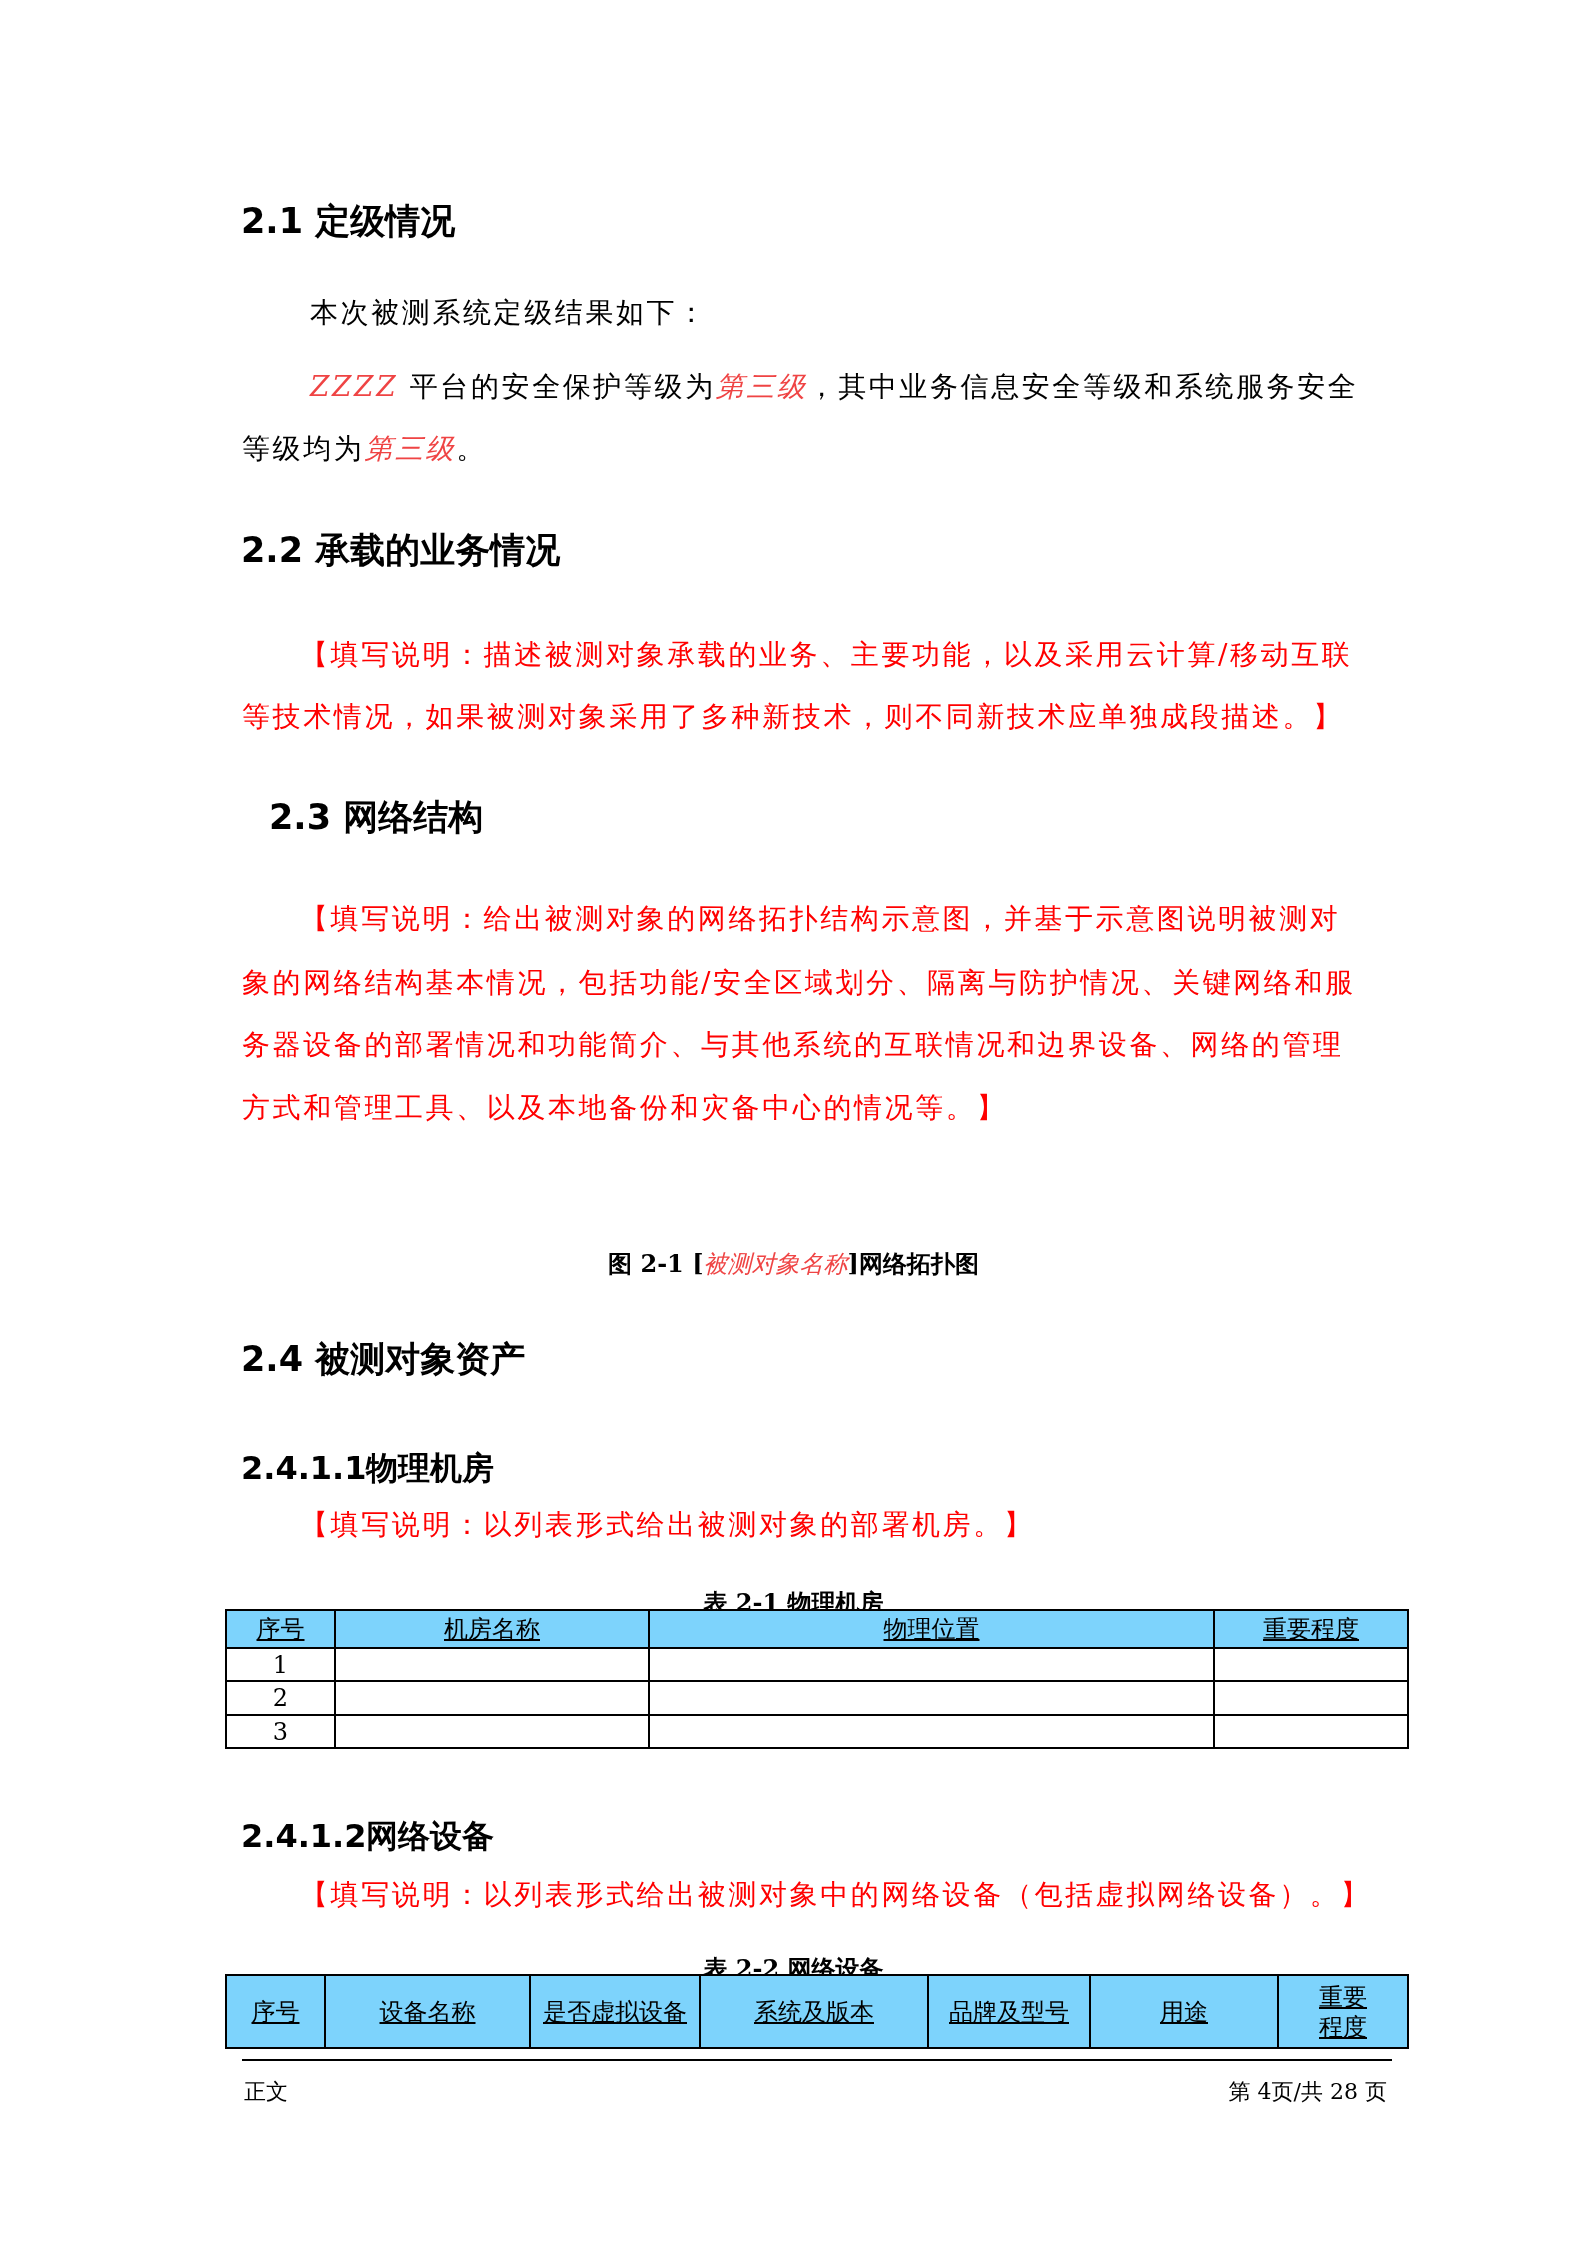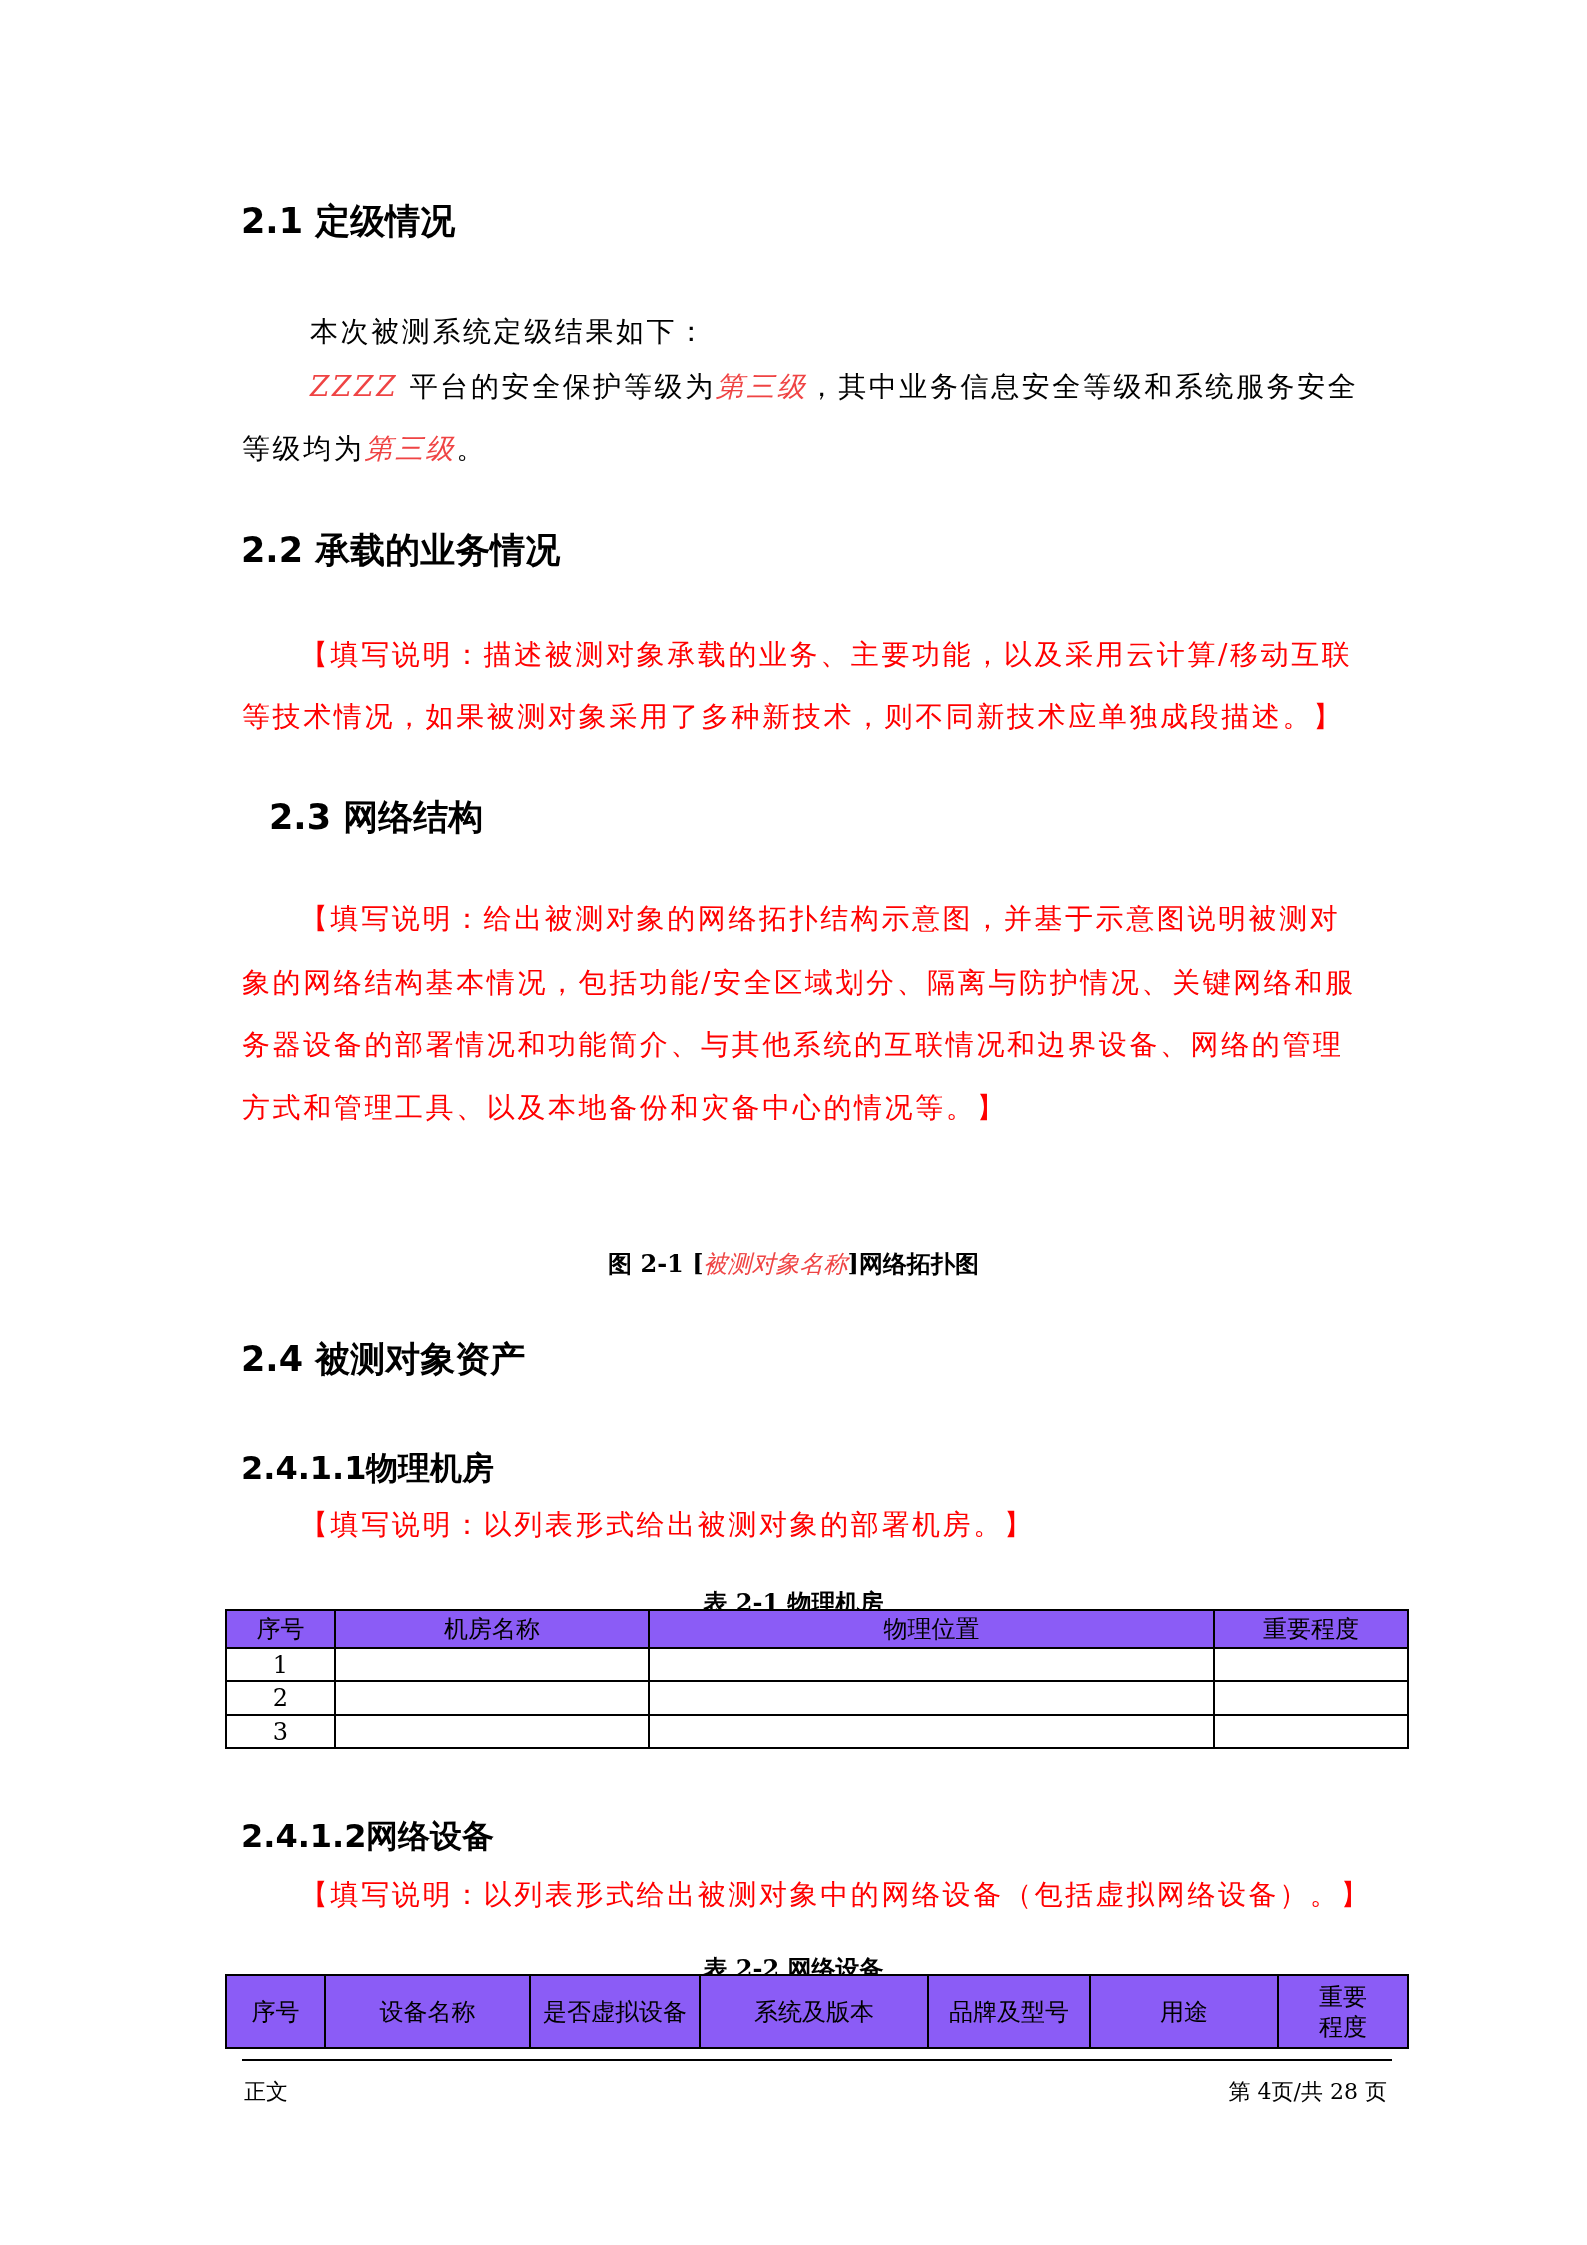--- a/index.html
+++ b/index.html
@@ -9,29 +9,29 @@
   .h2 { font-family: "DejaVu Sans", "Liberation Sans", sans-serif; font-weight: bold; font-size: 35px; left: 241px; white-space: nowrap; line-height: 44px; }
   .h4 { font-family: "DejaVu Sans", "Liberation Sans", sans-serif; font-weight: bold; font-size: 32px; left: 241px; white-space: nowrap; line-height: 40px; }
   .h4 .num { display: inline-block; width: 125px; }
   .p { font-size: 28px; line-height: 40px; white-space: nowrap; letter-spacing: 2.6px; }
   .red { color: #ef4444; font-style: italic; }
   .note { color: #ff0000; }
   .cap { font-size: 24px; font-weight: bold; white-space: nowrap; text-align: center; left: 0; width: 1587px; line-height: 30px; }
   .cap .red { font-weight: normal; }
   table.grid { position: absolute; border-collapse: collapse; table-layout: fixed; font-size: 24px; }
   table.grid td { border: 2px solid #000; padding: 0; text-align: center; vertical-align: middle; line-height: 30px; }
-  table.grid tr.head td { background: #8b5cf6; }
+  table.grid tr.head td { background: #7dd3fc; text-decoration: underline; }
   .footer-line { position: absolute; left: 242px; top: 2059px; width: 1150px; height: 2px; background: #000; }
   .footer { font-size: 22px; top: 2078px; white-space: nowrap; line-height: 28px; }
 </style>
 </head>
 <body>
 
 <div class="abs h2" style="top:199px;">2.1 定级情况</div>
-<div class="abs p" style="left:310px; top:312px;">本次被测系统定级结果如下：</div>
+<div class="abs p" style="left:310px; top:293px;">本次被测系统定级结果如下：</div>
 <div class="abs p" style="left:310px; top:367px;">
   <span class="red">ZZZZ</span><span> 平台的安全保护等级为</span><span class="red">第三级</span><span>，其中业务信息安全等级和系统服务安全</span>
 </div>
 <div class="abs p" style="left:242px; top:429px;">
   <span>等级均为</span><span class="red">第三级</span><span>。</span>
 </div>
 
 <div class="abs h2" style="top:528px;">2.2 承载的业务情况</div>
 <div class="abs p note" style="left:300px; top:635px;">【填写说明：描述被测对象承载的业务、主要功能，以及采用云计算/移动互联</div>
 <div class="abs p note" style="left:242px; top:697px;">等技术情况，如果被测对象采用了多种新技术，则不同新技术应单独成段描述。】</div>

